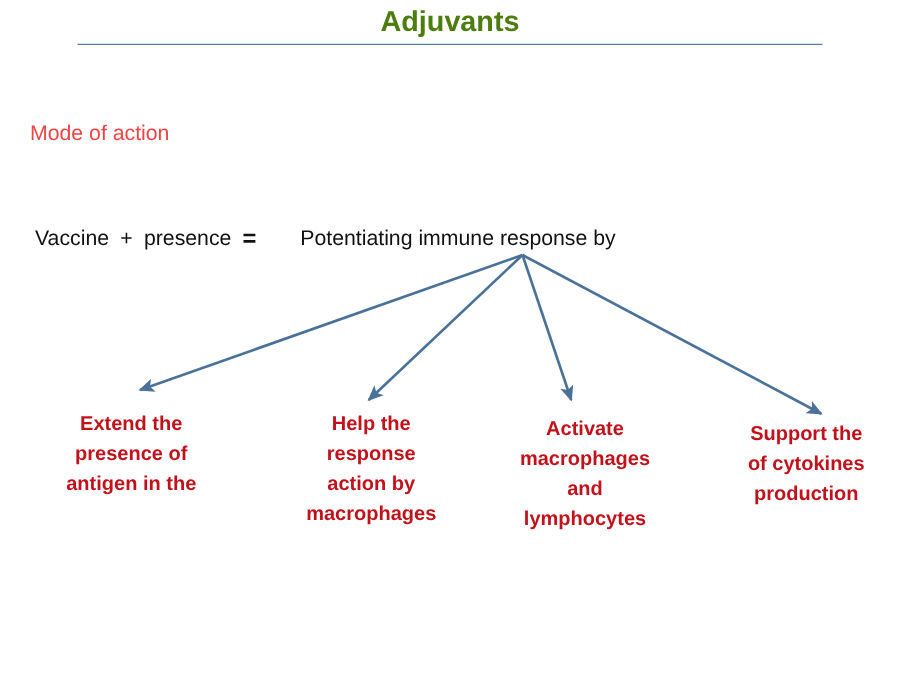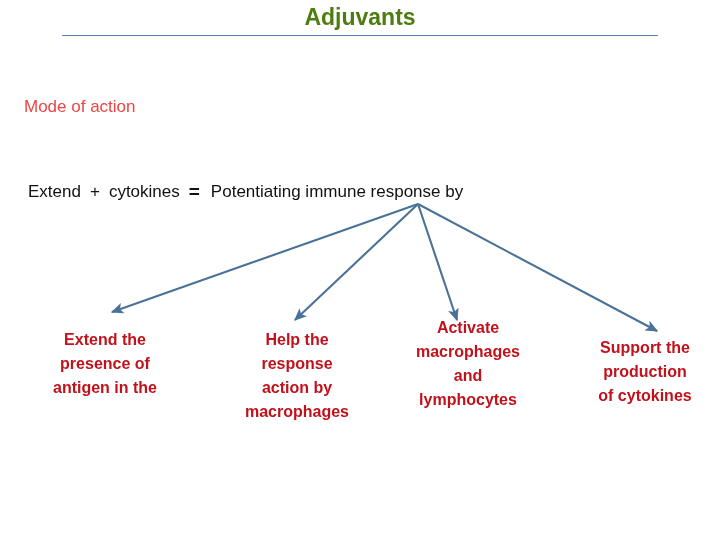--- a/index.html
+++ b/index.html
@@ -77,20 +77,21 @@
     display: inline-block;
     padding: 0 9px;
     font-size: 19px;
     font-weight: bold;
     position: relative;
     top: 1px;
   }
   .equation .tail {
     display: inline-block;
     padding-left: 2px;
+    margin-left: 24px;
   }
 
   
   .arrows-layer {
     position: absolute;
     left: 0;
     top: 0;
     width: 720px;
     height: 540px;
     pointer-events: none;
@@ -102,36 +103,36 @@
     color: #C1121C;
     font-weight: bold;
     font-size: 16px;
     line-height: 24px;
     text-align: center;
   }
   .outcome .line { display: block; white-space: nowrap; }
 
   .outcome-1 { left: 14px;  top: 328px; width: 182px; }
   .outcome-2 { left: 218px; top: 328px; width: 158px; }
-  .outcome-3 { left: 382px; top: 316px; width: 172px; }
+  .outcome-3 { left: 382px; top: 332px; width: 172px; }
   .outcome-4 { left: 570px; top: 336px; width: 150px; text-align: center; }
 </style>
 </head>
 <body>
 
 <div class="slide">
 
   <div class="title">Adjuvants</div>
 
   <div class="title-rule"></div>
 
   <div class="mode-of-action">Mode of action</div>
 
   <div class="equation">
-    <span class="term">Extend</span><span class="op-plus">+</span><span class="term">cytokines</span><span class="op-equals">=</span><span class="tail">Potentiating immune response by</span>
+    <span class="term">Vaccine</span><span class="op-plus">+</span><span class="term">presence</span><span class="op-equals">=</span><span class="tail">Potentiating immune response by</span>
   </div>
 
   <svg class="arrows-layer" width="720" height="540" viewBox="0 0 720 540">
     <defs>
       <marker id="ah" markerWidth="7" markerHeight="7" refX="5.4" refY="3" orient="auto" markerUnits="strokeWidth">
         <path d="M0,0.4 L6,3 L0,5.6 L1.4,3 Z" fill="#4A7298"></path>
       </marker>
     </defs>
     <line x1="418" y1="204" x2="112" y2="312" stroke="#4A7298" stroke-width="2.1" marker-end="url(#ah)"></line>
     <line x1="418" y1="204" x2="295" y2="320" stroke="#4A7298" stroke-width="2.1" marker-end="url(#ah)"></line>
@@ -154,17 +155,17 @@
 
   <div class="outcome outcome-3">
     <span class="line">Activate</span>
     <span class="line">macrophages</span>
     <span class="line">and</span>
     <span class="line">lymphocytes</span>
   </div>
 
   <div class="outcome outcome-4">
     <span class="line">Support the</span>
+    <span class="line">of cytokines</span>
     <span class="line">production</span>
-    <span class="line">of cytokines</span>
   </div>
 
 </div>
 
 </body></html>

